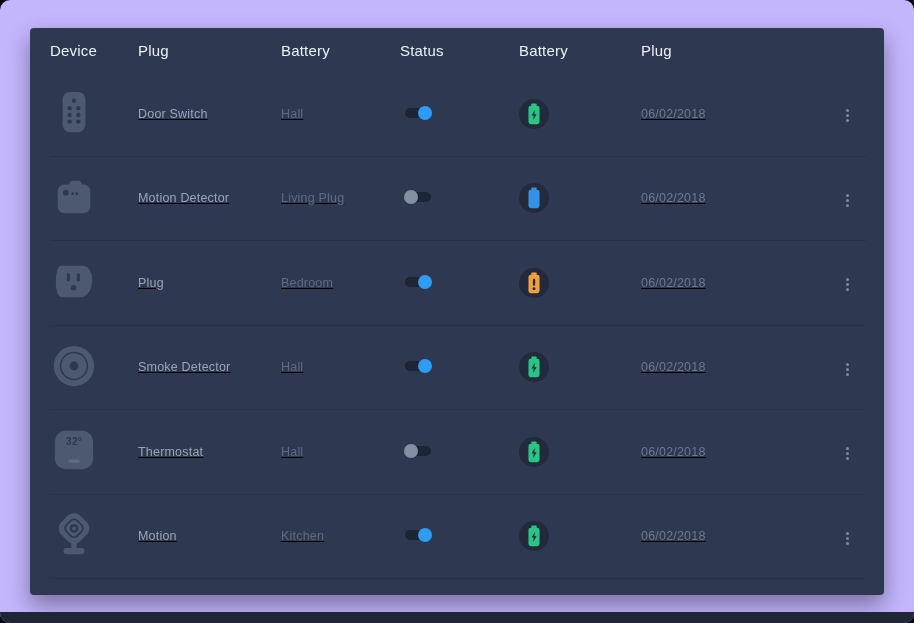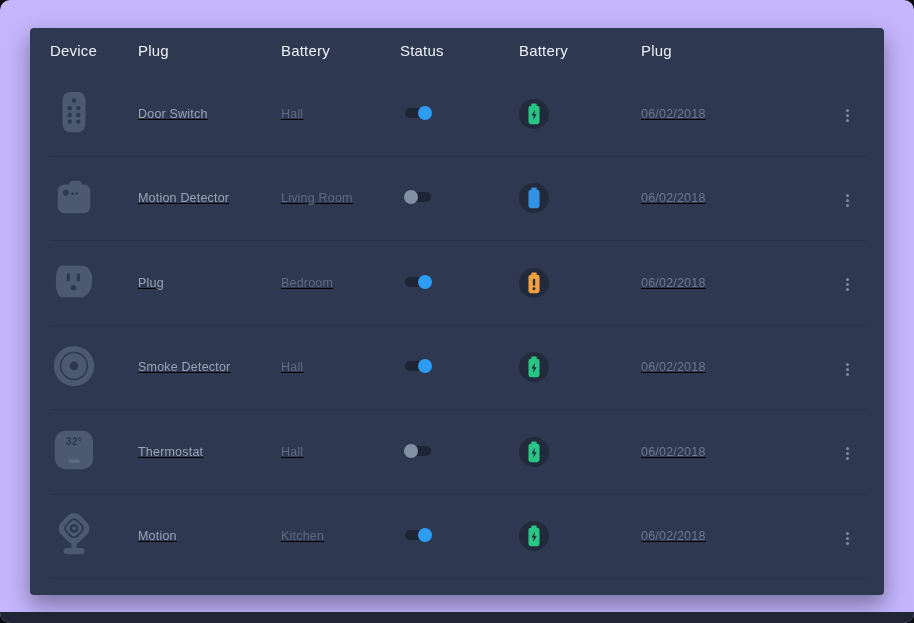--- a/index.html
+++ b/index.html
@@ -108,21 +108,21 @@
           <rect x="19" y="7" width="13" height="10" rx="4" fill="#4d5971"></rect>
           <rect x="7" y="11" width="34" height="30" rx="7" fill="#4d5971"></rect>
           <circle cx="15.5" cy="19.5" r="3" fill="#2e3850"></circle>
           <circle cx="22.5" cy="20.5" r="1.4" fill="#2e3850"></circle>
           <circle cx="27" cy="20.5" r="1.4" fill="#2e3850"></circle>
         </svg>
 
       </span>
     </div>
     <div class="cell name-cell">Motion Detector</div>
-    <div class="cell loc-cell">Living Room</div>
+    <div class="cell loc-cell">Living Plug</div>
     <div class="cell">
       <span class="toggle off"><span class="knob"></span></span>
     </div>
     <div class="cell">
       <span class="battery-badge full-blue">
         <svg width="20" height="24" viewBox="0 0 20 26">
           <rect x="7" y="1.5" width="6" height="3" rx="1.2" class="body" fill="#29c584"></rect>
           <rect x="4" y="4" width="12" height="20" rx="2.6" class="body" fill="#29c584"></rect>
           <polygon class="bolt" points="11,8.5 7.4,14.6 9.7,14.6 9.1,19.5 12.8,13.2 10.4,13.2" fill="#232a3c"></polygon>
           <g class="excl" fill="#232a3c">

